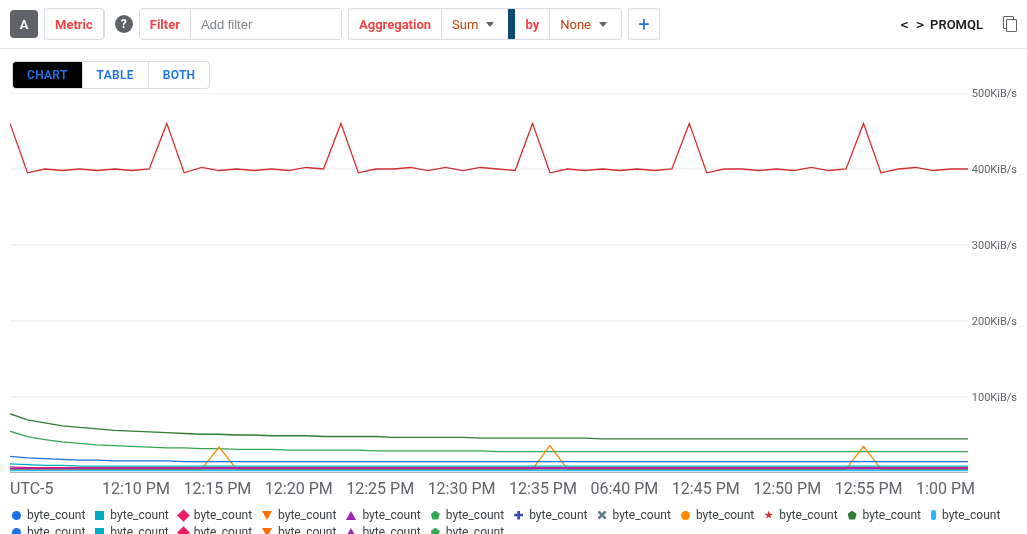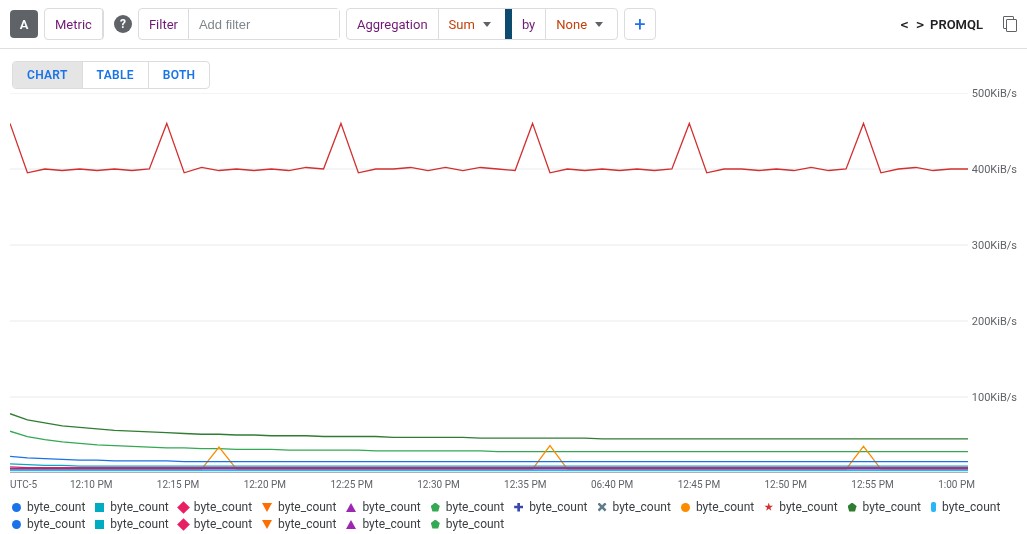--- a/index.html
+++ b/index.html
@@ -29,22 +29,22 @@
   .ctrl {
     display: flex;
     align-items: center;
     border: 1px solid #dadce0;
     border-radius: 4px;
     height: 32px;
     background: #fff;
   }
   .ctrl-label {
     padding: 0 10px;
-    color: #701a75;
-    font-weight: 400;
+    color: #ef4444;
+    font-weight: 700;
     border-right: 1px solid #dadce0;
     height: 100%;
     display: flex;
     align-items: center;
   }
   .ctrl-value {
     padding: 0 8px 0 10px;
     color: #1a73e8;
     display: flex;
     align-items: center;
@@ -124,39 +124,40 @@
   .view-tab {
     padding: 6px 14px;
     font-size: 12px;
     font-weight: 600;
     color: #1a73e8;
     cursor: pointer;
     border-right: 1px solid #dadce0;
     letter-spacing: 0.3px;
   }
   .view-tab:last-child { border-right: none; }
-  .view-tab.active { background: #e5e5e5; }
+  .view-tab.active { background: #000000; }
 
   .chart-wrap {
     position: relative;
     margin: 4px 10px 0 10px;
   }
   .ylab {
     position: absolute;
     right: 0;
     font-size: 11px;
     color: #5f6368;
     transform: translateY(-50%);
     text-align: center;
   }
   .xaxis {
     display: flex;
-    font-size: 10px;
+    font-size: 16px;
     color: #5f6368;
     margin: 6px 48px 0 10px;
+    gap: 32px;
   }
   .xaxis .tz { width: 56px; }
   .xaxis .ticks { flex: 1; display: flex; justify-content: space-between; padding: 0 4px; }
 
   .legend {
     display: flex;
     flex-wrap: wrap;
     gap: 3px 10px;
     margin: 10px 10px 0 12px;
     font-size: 12px;

